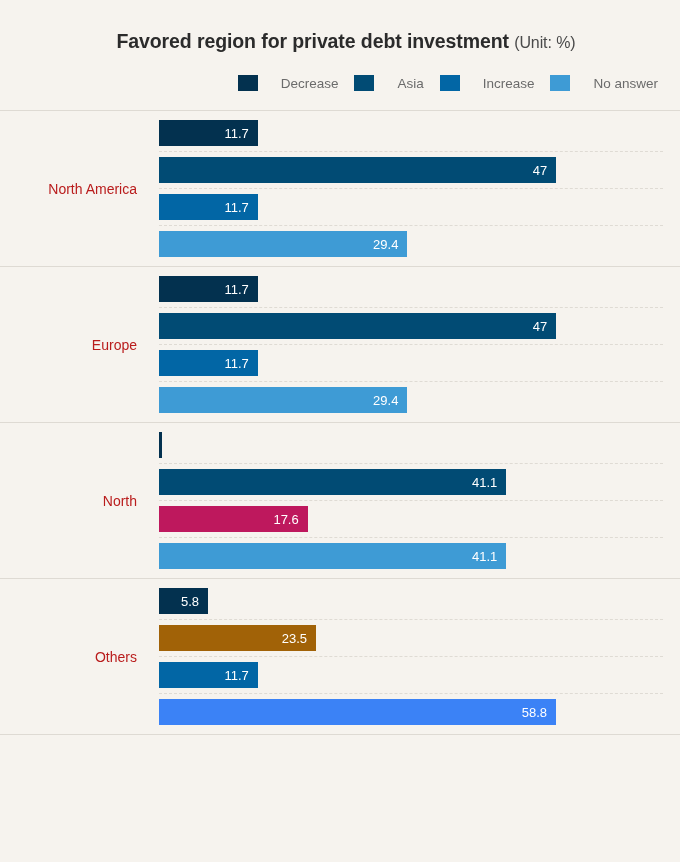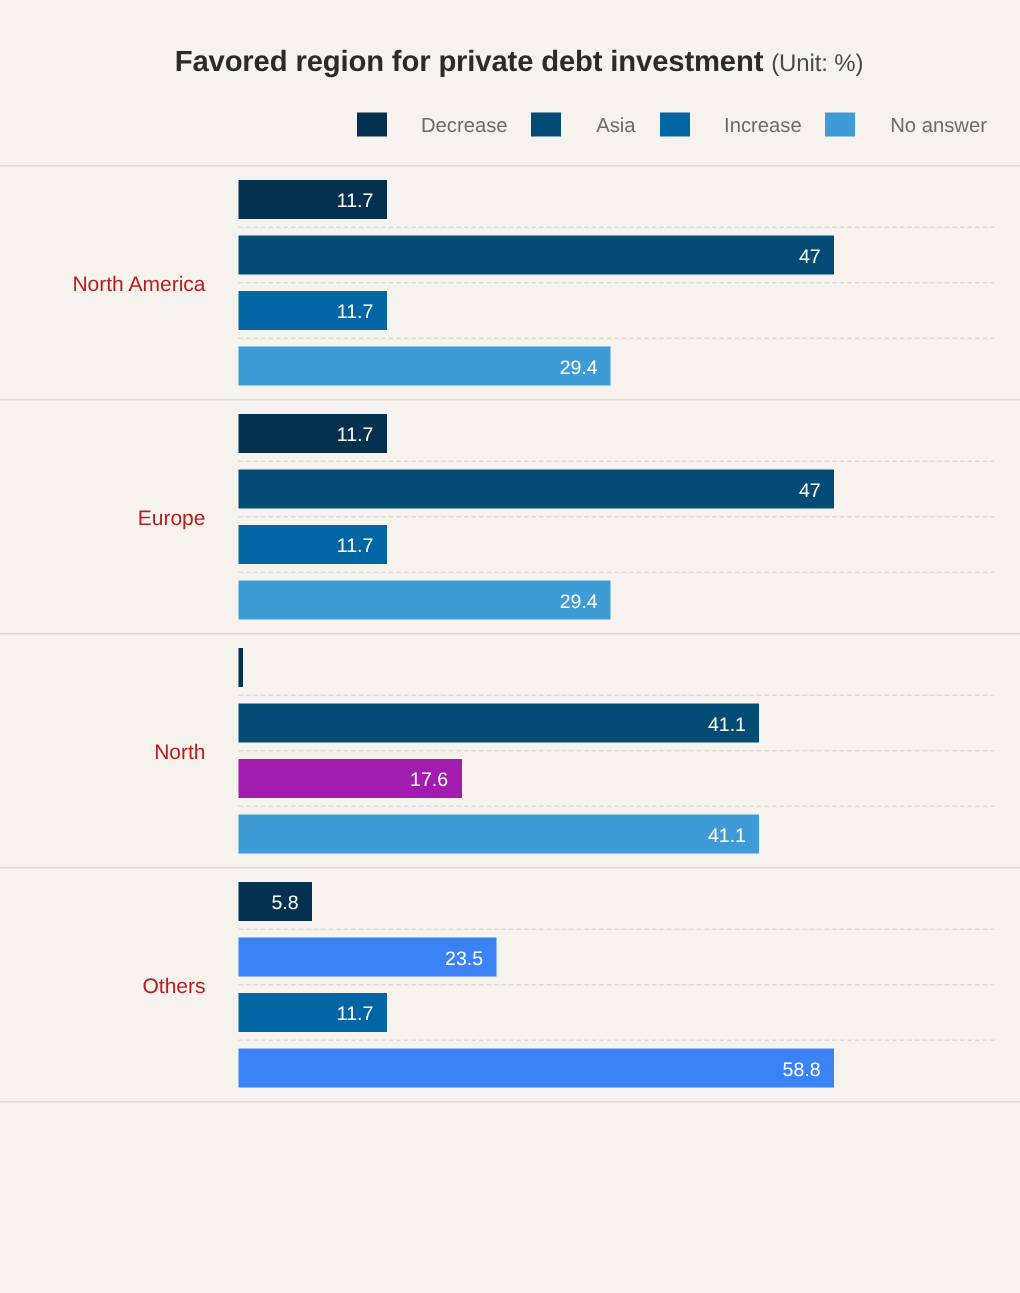--- a/index.html
+++ b/index.html
@@ -233,21 +233,21 @@
               <div class="bar" style="width: 3px; background: rgb(3, 49, 79);"></div>
               <div class="gridline"></div>
             </div>
             <div class="bar-row">
               <div class="bar" style="width: 347.295px; background: rgb(1, 75, 116);">
                 <span class="bar-value">41.1</span>
               </div>
               <div class="gridline"></div>
             </div>
             <div class="bar-row">
-              <div class="bar" style="width: 148.72px; background: #a21caf;">
+              <div class="bar" style="width: 148.72px; background: #be185d;">
                 <span class="bar-value">17.6</span>
               </div>
               <div class="gridline"></div>
             </div>
             <div class="bar-row">
               <div class="bar" style="width: 347.295px; background: rgb(62, 155, 213);">
                 <span class="bar-value">41.1</span>
               </div>
             </div>
           </div>
@@ -257,21 +257,21 @@
         <div class="group-inner">
           <div class="cat-label">Others</div>
           <div class="bars">
             <div class="bar-row">
               <div class="bar" style="width: 49.01px; background: rgb(3, 49, 79);">
                 <span class="bar-value">5.8</span>
               </div>
               <div class="gridline"></div>
             </div>
             <div class="bar-row">
-              <div class="bar" style="width: 172px; background: #3b82f6;">
+              <div class="bar" style="width: 157px; background: #a16207;">
                 <span class="bar-value">23.5</span>
               </div>
               <div class="gridline"></div>
             </div>
             <div class="bar-row">
               <div class="bar" style="width: 98.865px; background: rgb(2, 102, 165);">
                 <span class="bar-value">11.7</span>
               </div>
               <div class="gridline"></div>
             </div>

